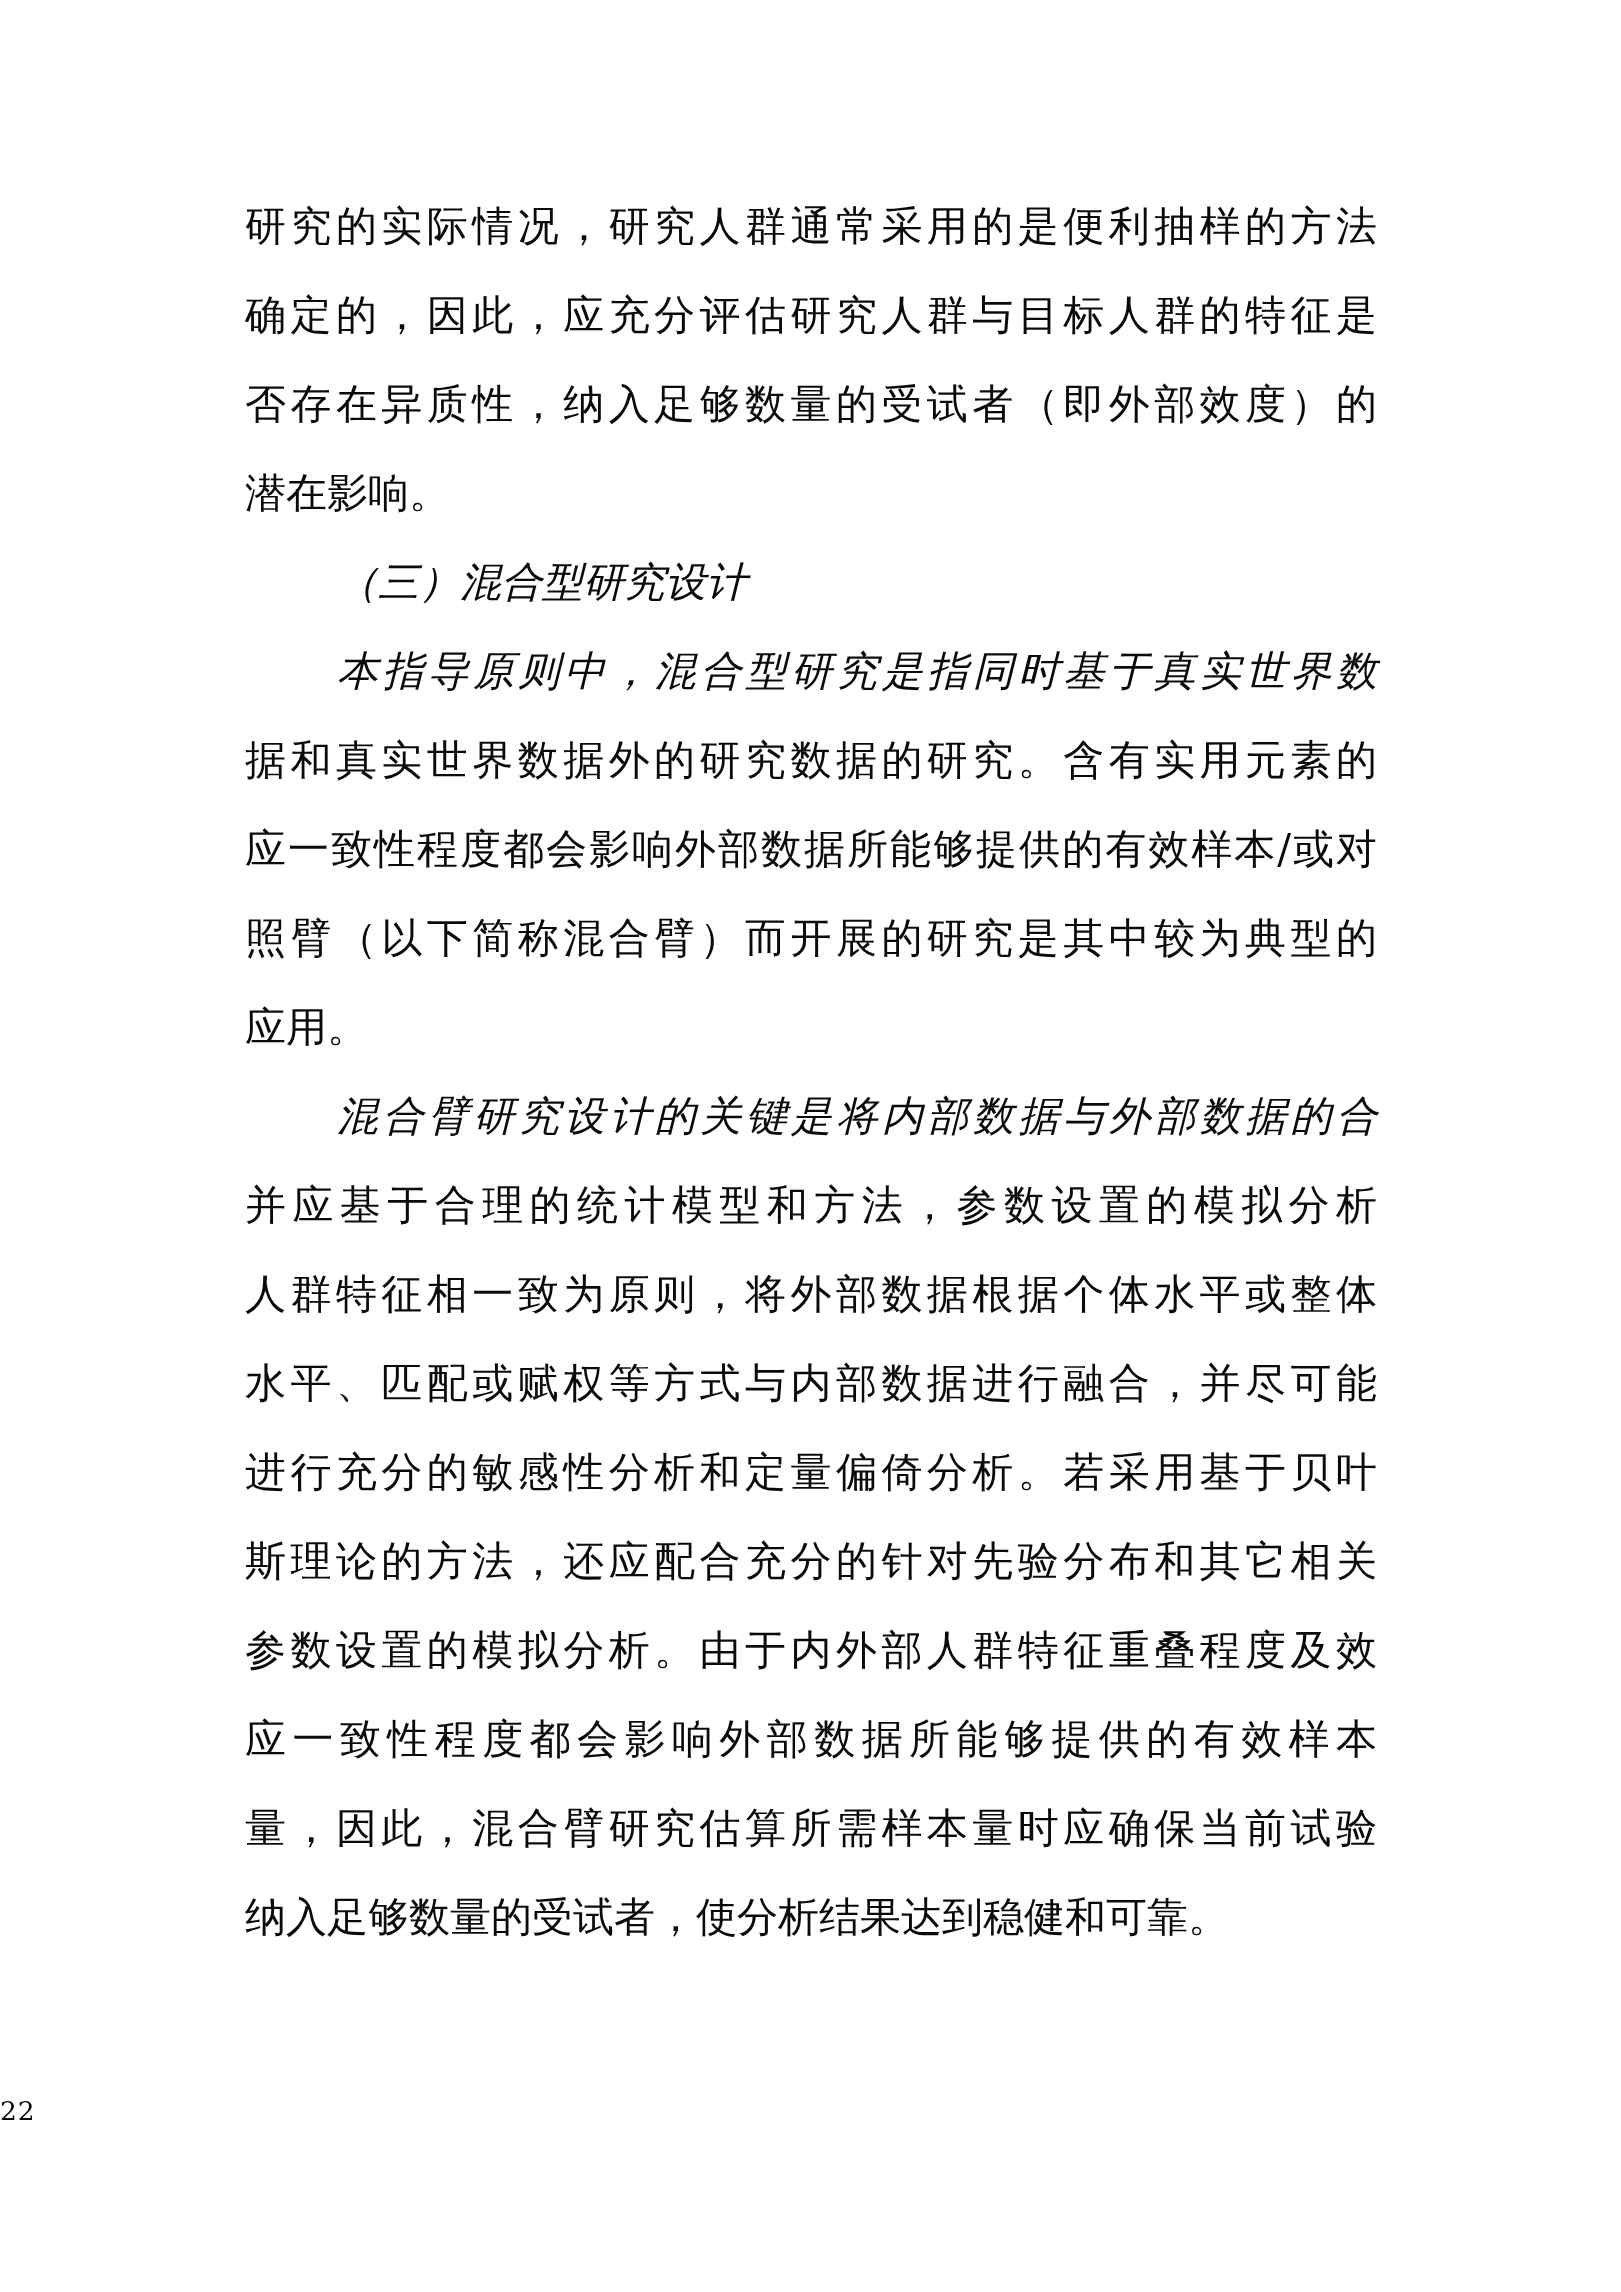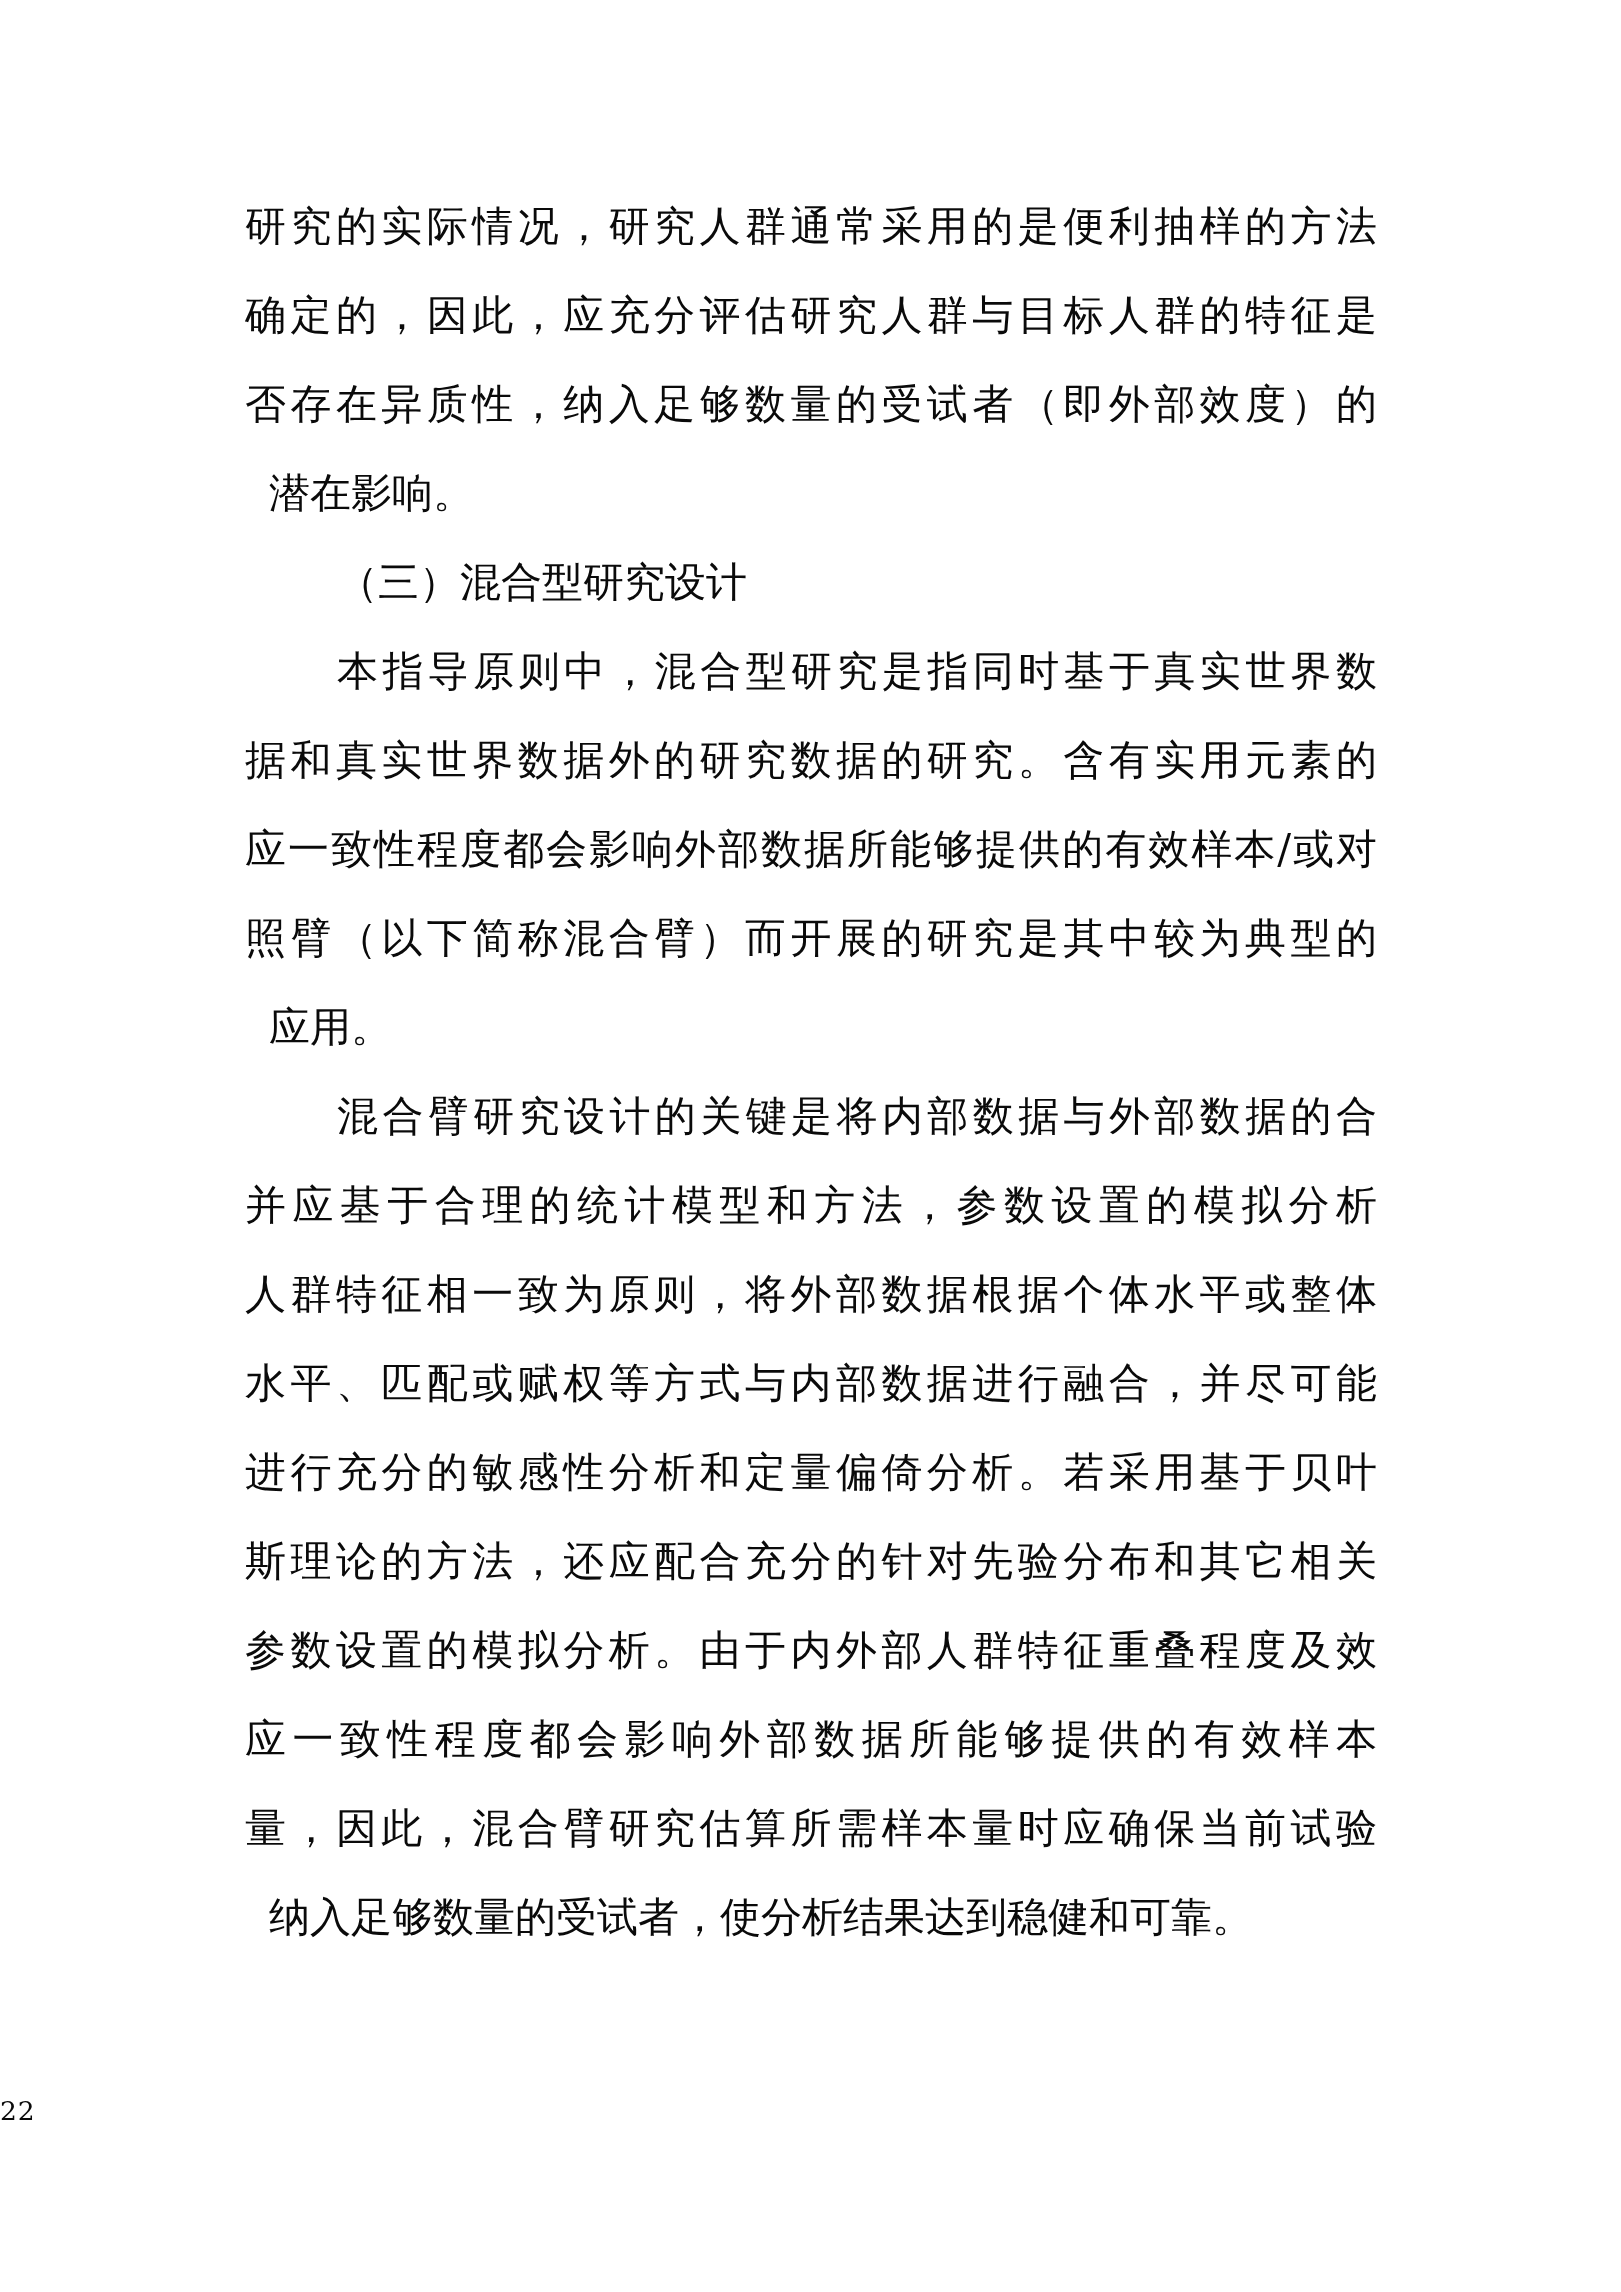--- a/index.html
+++ b/index.html
@@ -27,24 +27,24 @@
     font-size: 41px;
     line-height: 89px;
     height: 89px;
     text-align: justify;
     text-align-last: justify;
     text-justify: inter-character;
     white-space: nowrap;
   }
   .line.end {
     text-align-last: left;
-    margin-left: 24px;
   }
   .line.indent {
     text-indent: 92px;
+    font-style: italic;
   }
   .line.heading {
     
     text-align-last: left;
   }
   .page-footer {
     position: absolute;
     left: 0;
     top: 2094px;
     width: 100%;

